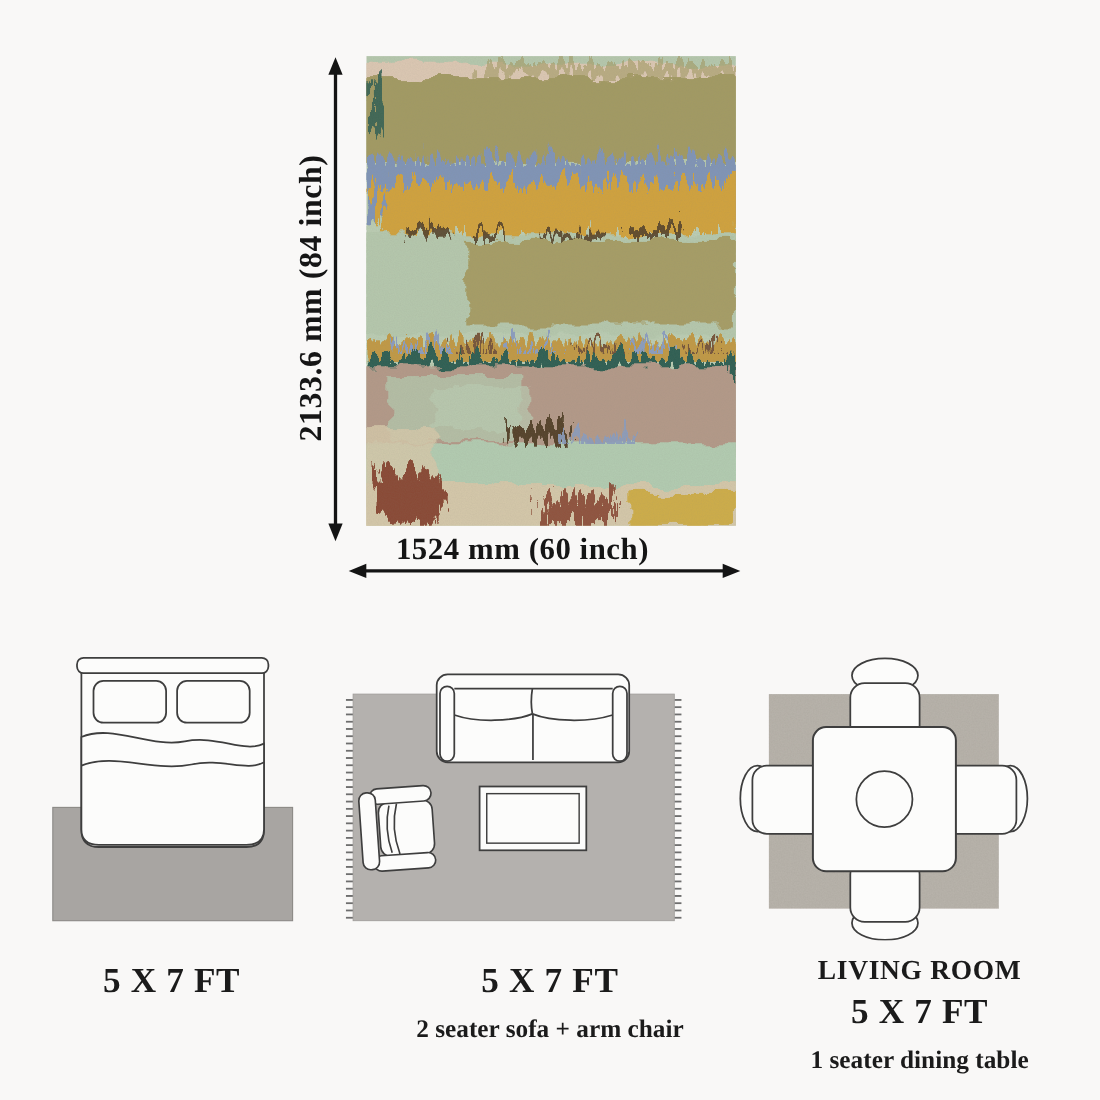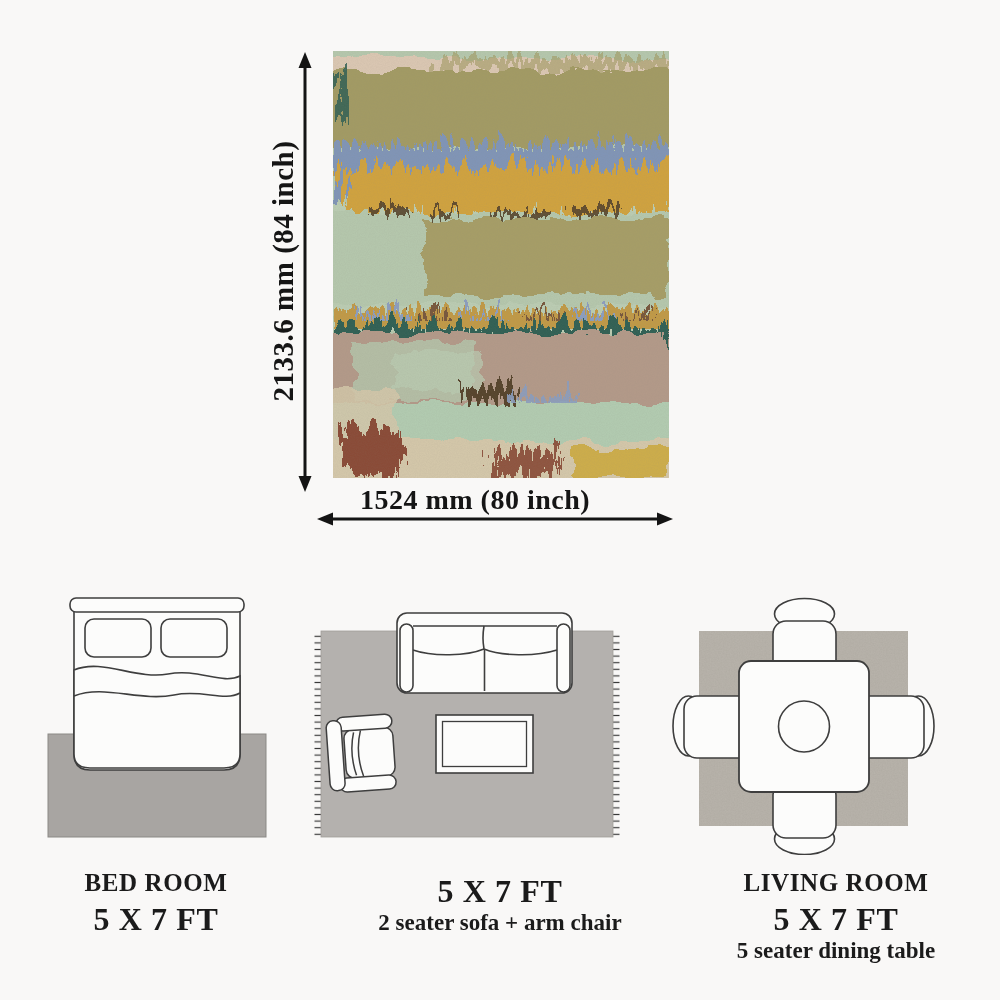--- a/index.html
+++ b/index.html
@@ -20,21 +20,21 @@
     transform:translate(-50%,-50%) rotate(-90deg);
   }
   #h-label{
     left:475px;top:484px;font-size:28px;
     transform:translateX(-50%);
   }
   
   .room-labels{position:absolute;text-align:center;}
   .room-name{font-size:25px;font-weight:bold;letter-spacing:0.6px;}
   .room-size{font-size:32px;font-weight:bold;margin-top:4px;letter-spacing:0.6px;}
-  .room-note{font-size:23px;font-weight:bold;margin-top:0;}
+  .room-note{font-size:23px;font-weight:bold;margin-top:13px;}
   #labels-bedroom{left:16px;top:869px;width:280px;}
   #labels-living{left:330px;top:869px;width:340px;}
   #labels-dining{left:676px;top:869px;width:320px;}
   svg{display:block;}
 </style>
 </head>
 <body>
 
 <svg class="abs" style="left:333px;top:51px;" width="336" height="427" viewBox="0 0 336 427" aria-label="abstract rug artwork">
   <defs>
@@ -104,21 +104,21 @@
     <line x1="305" y1="62" x2="305" y2="482" stroke-width="3"></line>
     <polygon points="305,52 298.5,68 311.5,68" stroke="none"></polygon>
     <polygon points="305,492 298.5,476 311.5,476" stroke="none"></polygon>
     <line x1="327" y1="519" x2="663" y2="519" stroke-width="3"></line>
     <polygon points="317,519 333,512.5 333,525.5" stroke="none"></polygon>
     <polygon points="673,519 657,512.5 657,525.5" stroke="none"></polygon>
   </g>
 </svg>
 
 <div id="v-label" class="dim-label">2133.6 mm (84 inch)</div>
-<div id="h-label" class="dim-label">1524 mm (80 inch)</div>
+<div id="h-label" class="dim-label">1524 mm (60 inch)</div>
 
 <svg class="abs" style="left:40px;top:590px;" width="236" height="260" viewBox="0 0 236 260">
   <rect x="8" y="144" width="218" height="103" fill="#a8a5a2" stroke="#8b8986" stroke-width="1"></rect>
   <g fill="#fcfcfb" stroke="#3e3e3e" stroke-width="1.6">
     <path d="M34,20 H200 V164 Q200,180 184,180 H50 Q34,180 34,164 Z"></path>
     <rect x="30" y="8" width="174" height="14" rx="6"></rect>
     <rect x="45" y="29" width="66" height="38" rx="9"></rect>
     <rect x="121" y="29" width="66" height="38" rx="9"></rect>
     <path d="M34,80 C62,68 96,90 128,84 C158,78 182,95 200,86 L200,164 Q200,178 184,178 H50 Q34,178 34,164 Z"></path>
     <path d="M34,106 C64,94 100,112 134,105 C162,99 184,112 200,103" fill="none"></path>
@@ -188,25 +188,24 @@
       <rect x="191" y="111" width="68" height="62" rx="13"></rect>
     </g>
     <g>
       <rect x="74" y="76" width="130" height="131" rx="12" stroke-width="1.8"></rect>
       <circle cx="139" cy="141.5" r="25.5"></circle>
     </g>
   </g>
 </svg>
 
 <div id="labels-bedroom" class="room-labels">
-  <div class="room-name">BED ROOM</div>
   <div class="room-size">5 X 7 FT</div>
   <div class="room-note"></div>
 </div>
 <div id="labels-living" class="room-labels">
   <div class="room-size">5 X 7 FT</div>
   <div class="room-note">2 seater sofa + arm chair</div>
 </div>
 <div id="labels-dining" class="room-labels">
   <div class="room-name">LIVING ROOM</div>
   <div class="room-size">5 X 7 FT</div>
-  <div class="room-note">5 seater dining table</div>
+  <div class="room-note">1 seater dining table</div>
 </div>
 
 </body></html>

